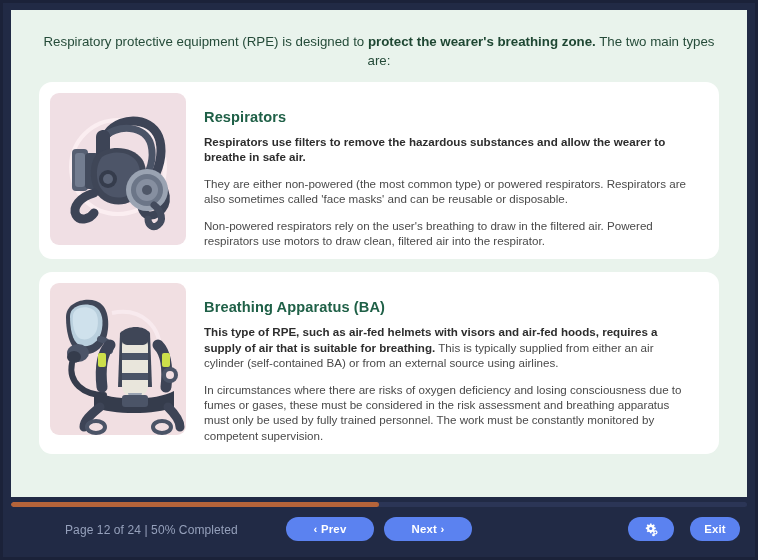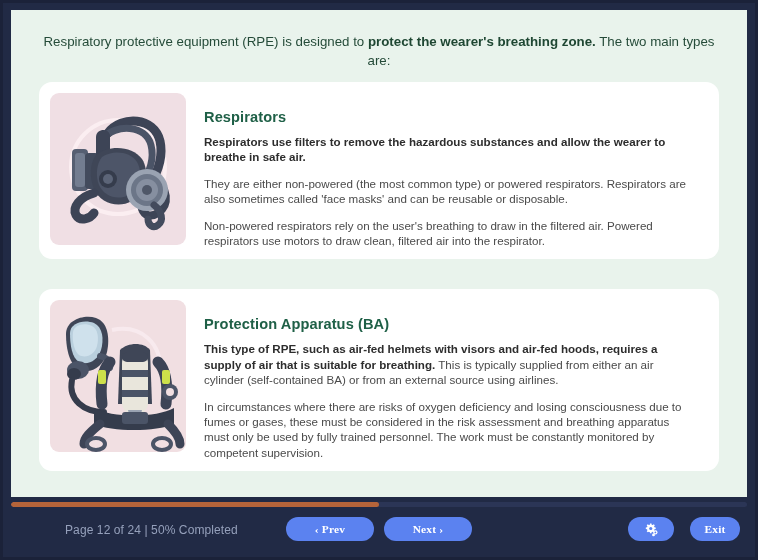--- a/index.html
+++ b/index.html
@@ -66,21 +66,21 @@
   
   .card {
     position: relative;
     background: #ffffff;
     border-radius: 13px;
     box-sizing: border-box;
     padding: 11px;
     display: flex;
     align-items: flex-start;
     gap: 14px;
-    margin-bottom: 30px;
+    margin-bottom: 13px;
   }
   .card-media {
     flex: 0 0 auto;
     width: 136px;
     height: 152px;
     border-radius: 9px;
     background: #f0dfe4;
     position: relative;
     overflow: hidden;
   }
@@ -162,21 +162,21 @@
     left: 50%;
     top: 6px;
     transform: translateX(-50%);
     display: flex;
     gap: 10px;
   }
   .btn {
     border: none;
     outline: none;
     cursor: pointer;
-    font-family: Liberation Serif, serif;
+    font-family: Liberation Sans, sans-serif;
     background: #5b82f0;
     color: #ffffff;
     font-size: 11.4px;
     font-weight: 700;
     border-radius: 999px;
     display: inline-flex;
     align-items: center;
     justify-content: center;
     letter-spacing: 0.2px;
   }
@@ -286,21 +286,21 @@
           <circle cx="120" cy="92" r="8" fill="#4b5467"></circle>
           <circle cx="120" cy="92" r="4" fill="#f1dfe2"></circle>
 
           <path d="M50 124 C40 132 34 138 34 144" fill="none" stroke="#3d4456" stroke-width="9" stroke-linecap="round"></path>
           <path d="M118 124 C126 132 130 138 130 144" fill="none" stroke="#3d4456" stroke-width="9" stroke-linecap="round"></path>
           <ellipse cx="46" cy="144" rx="9" ry="6" fill="none" stroke="#4b5467" stroke-width="4"></ellipse>
           <ellipse cx="112" cy="144" rx="9" ry="6" fill="none" stroke="#4b5467" stroke-width="4"></ellipse>
         </svg>
       </div>
       <div class="card-body">
-        <div class="card-heading">Protection Apparatus (BA)</div>
+        <div class="card-heading">Breathing Apparatus (BA)</div>
         <p class="card-p lead"><span>This type of RPE, such as air-fed helmets with visors and air-fed hoods, requires a supply of air that is suitable for breathing.</span><span class="rest"> This is typically supplied from either an air cylinder (self-contained BA) or from an external source using airlines.</span></p>
         <p class="card-p">In circumstances where there are risks of oxygen deficiency and losing consciousness due to fumes or gases, these must be considered in the risk assessment and breathing apparatus must only be used by fully trained personnel. The work must be constantly monitored by competent supervision.</p>
       </div>
     </div>
 
   </div>
 
   <div class="footer">
 
     <div class="progress-track">

